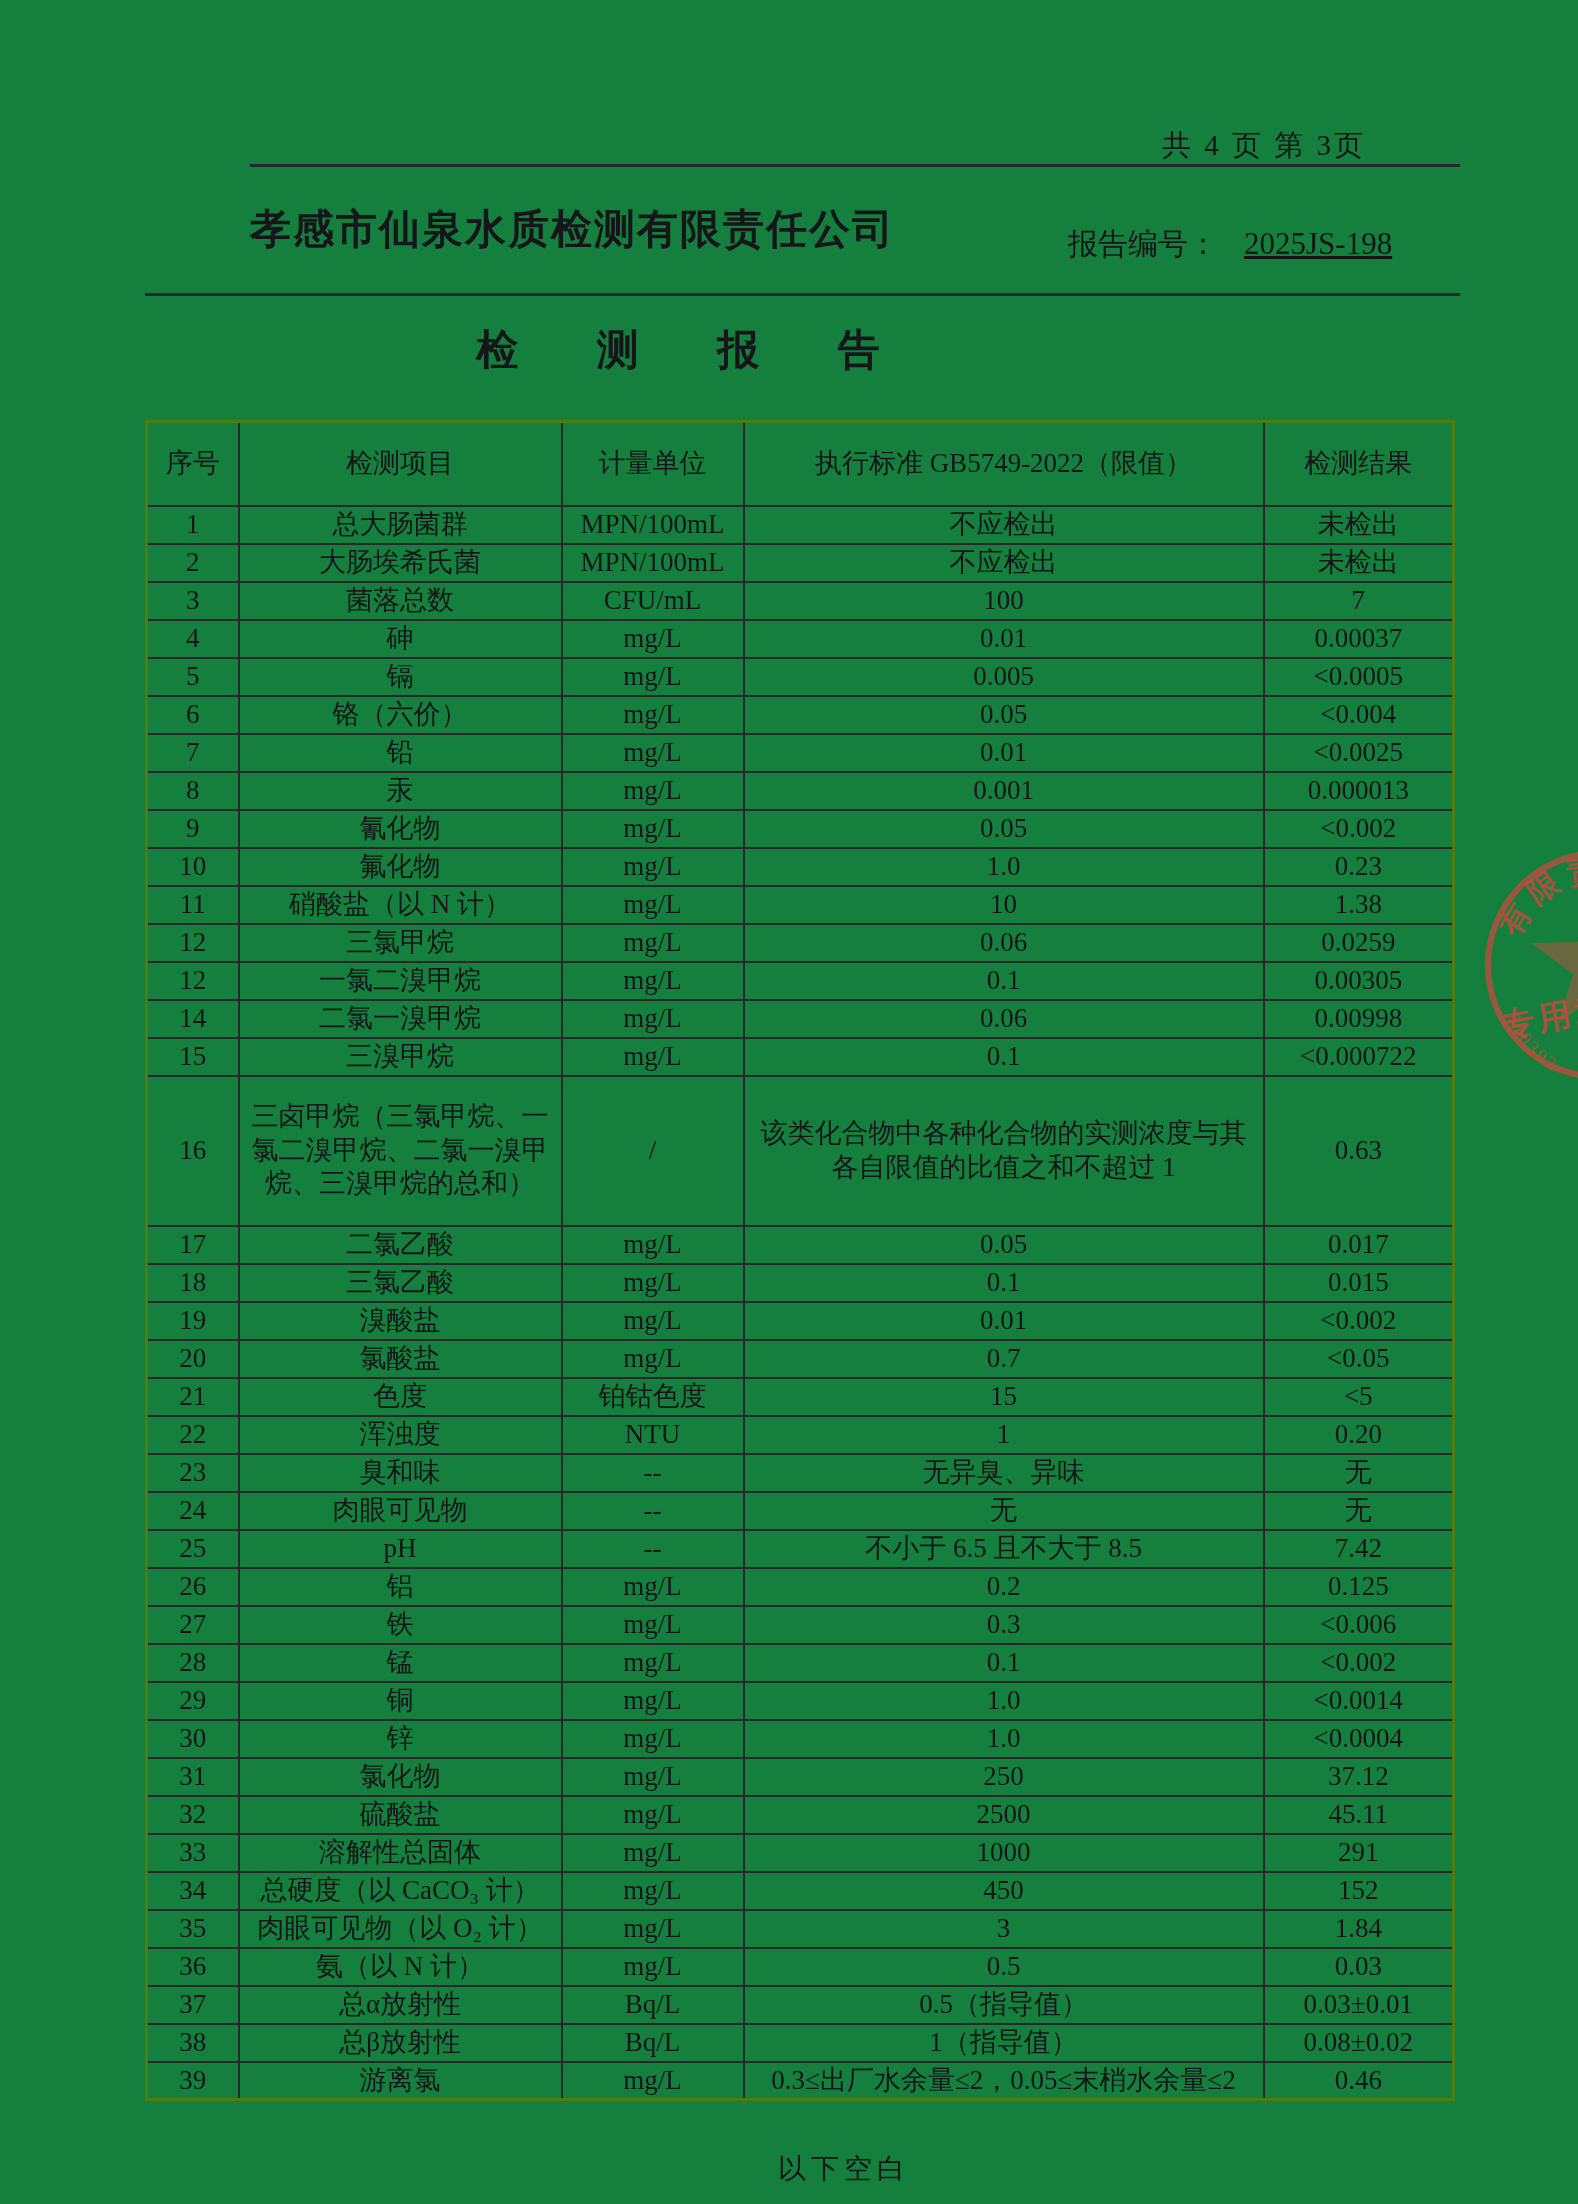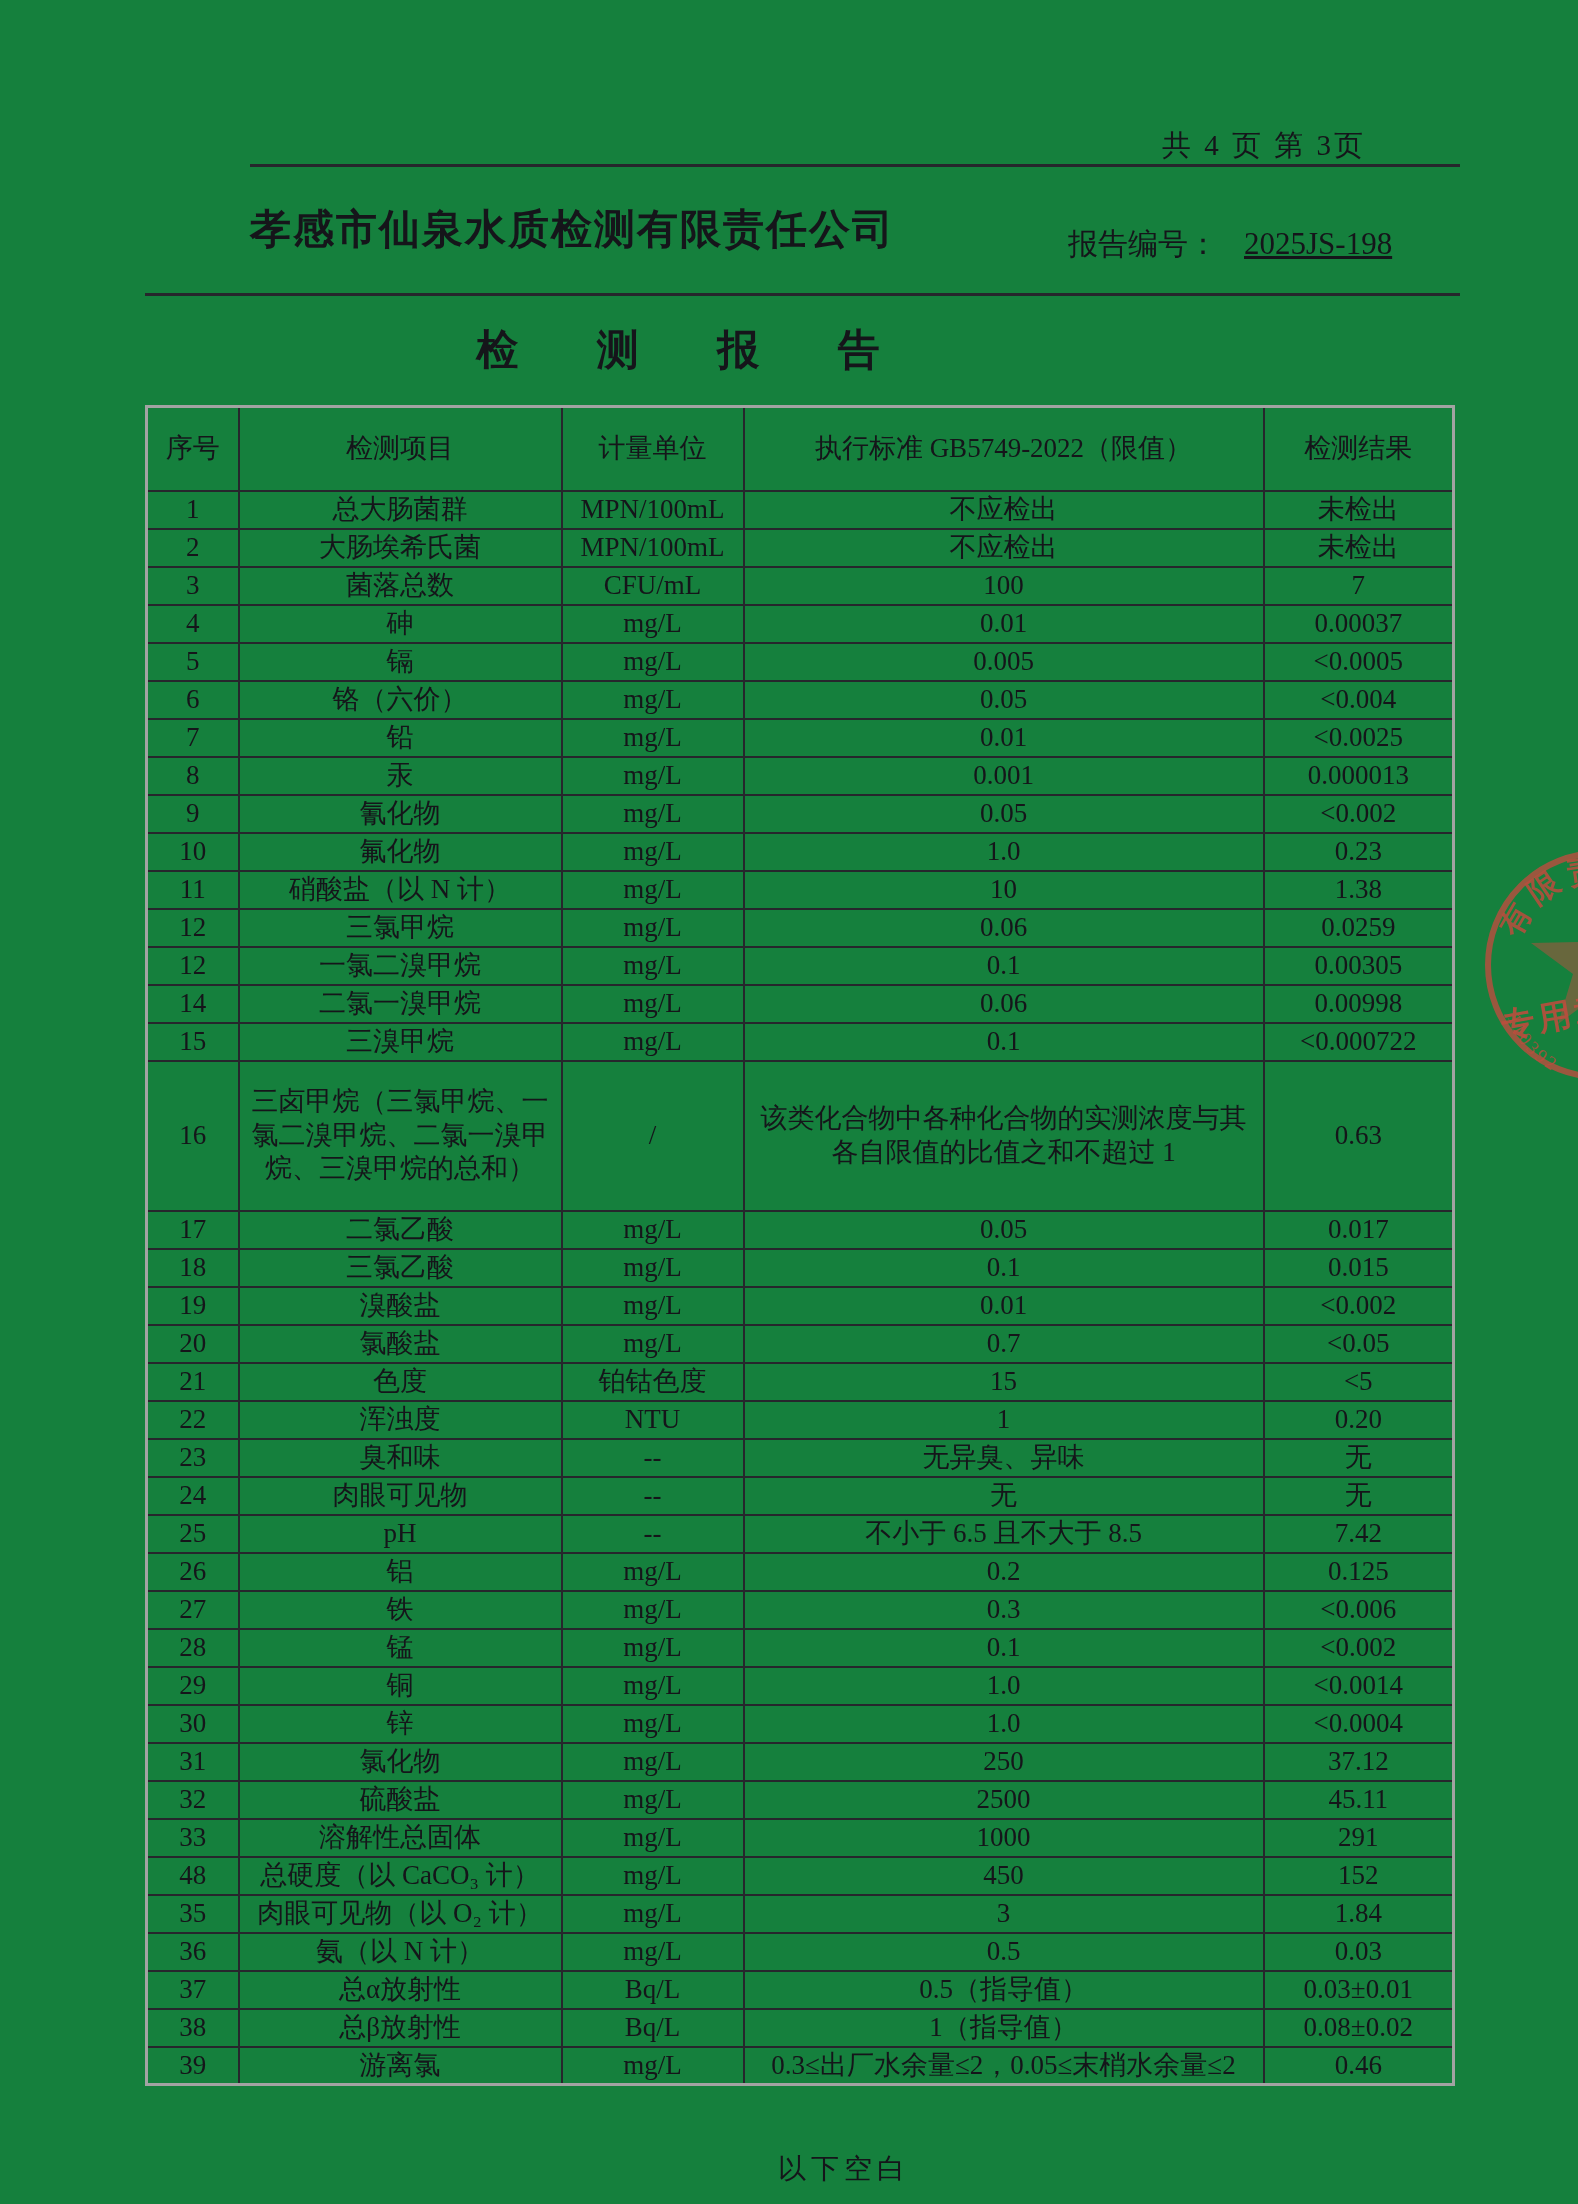--- a/index.html
+++ b/index.html
@@ -47,21 +47,21 @@
   }
   table.report th,table.report td{
     border:2px solid #26262c;
     text-align:center;vertical-align:middle;
     padding:1px 6px;
     font-size:27px;
     font-weight:normal;
     line-height:1.25;
     overflow:hidden;
   }
-  table.report{border:3px solid #a3a3a3;}
+  table.report{border:3px solid #4d7c0f;margin-top:15px;}
   thead tr{height:84px;}
   tbody tr{height:38px;}
   tbody tr.tall-row{height:150px;}
   th.h-limit{font-size:27px;}
   td.small-text{font-size:21px;letter-spacing:0;}
   .footer-note{
     position:absolute;left:730px;top:2150px;
     font-size:28px;letter-spacing:5px;
     white-space:nowrap;
     margin-left:48px;
@@ -332,21 +332,21 @@
           <td>45.11</td>
         </tr>
         <tr>
           <td>33</td>
           <td>溶解性总固体</td>
           <td>mg/L</td>
           <td>1000</td>
           <td>291</td>
         </tr>
         <tr>
-          <td>48</td>
+          <td>34</td>
           <td>总硬度（以 CaCO₃ 计）</td>
           <td>mg/L</td>
           <td>450</td>
           <td>152</td>
         </tr>
         <tr>
           <td>35</td>
           <td>肉眼可见物（以 O₂ 计）</td>
           <td>mg/L</td>
           <td>3</td>

